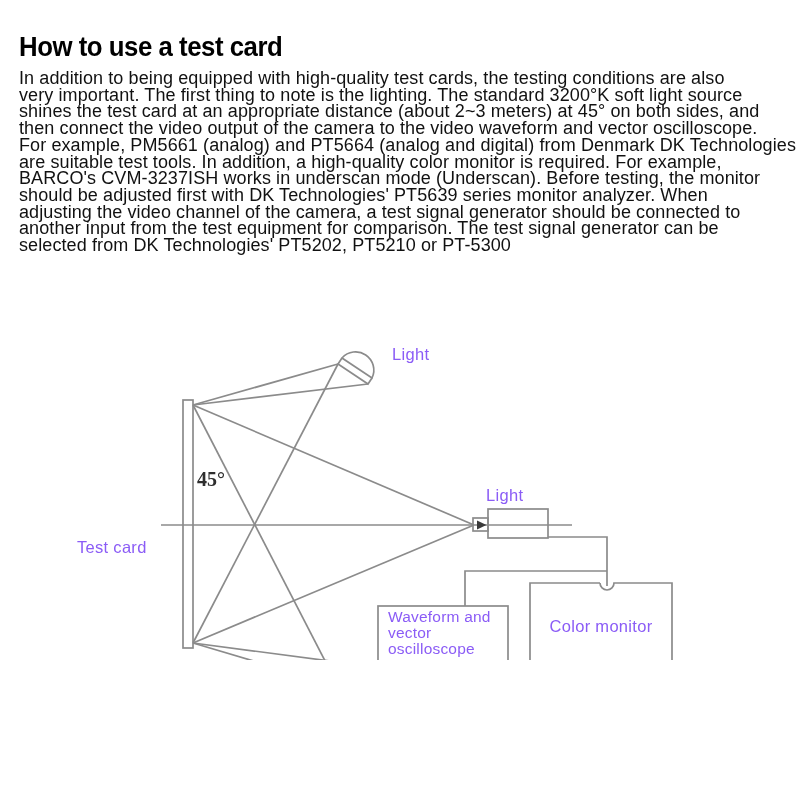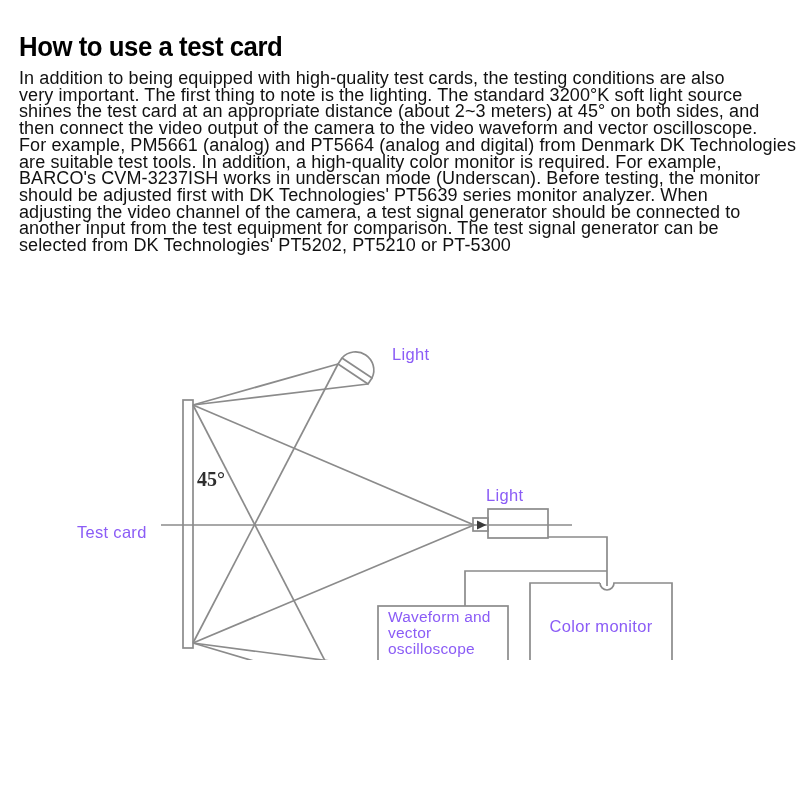--- a/index.html
+++ b/index.html
@@ -36,21 +36,21 @@
     fill:none;
   }
   .diagram-svg .arrow{fill:#3a3a3a;stroke:none;}
   .dlabel{
     position:absolute;
     font-size:16.5px;letter-spacing:0.3px;
     white-space:pre-line;color:#8b5cf6;
   }
   .lbl-light-top{left:392px;top:345px;}
   .lbl-light-bottom{left:395px;top:679px;}
-  .lbl-test-card{left:77px;top:523px;}
+  .lbl-test-card{left:77px;top:538px;}
   .lbl-camera{left:486px;top:486px;}
   .lbl-angle{left:197px;top:468px;font-size:20px;font-weight:bold;color:#2e2e2e;letter-spacing:0;font-family:Liberation Serif, serif;}
   .lbl-osc{left:388px;top:609px;font-size:15.5px;line-height:15.8px;letter-spacing:0.2px;}
   .lbl-monitor{left:530px;top:617px;width:142px;text-align:center;}
   .caption{
     position:absolute;left:279px;top:721px;
     font-size:21px;letter-spacing:0.3px;color:#0f0f0f;
     white-space:nowrap;
   }
 </style>

